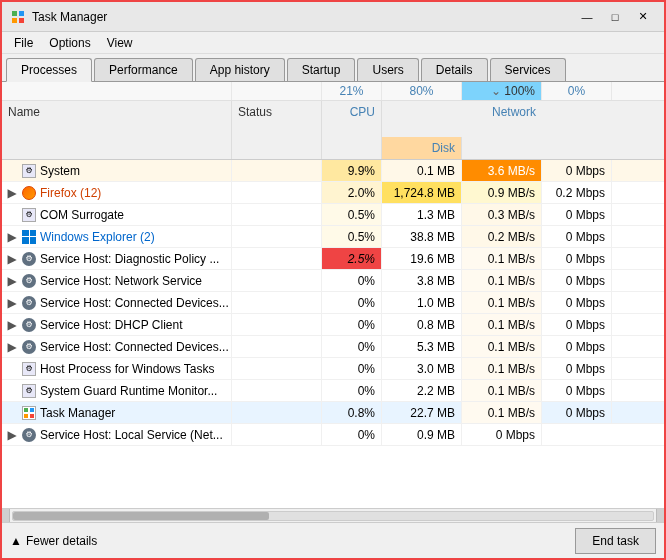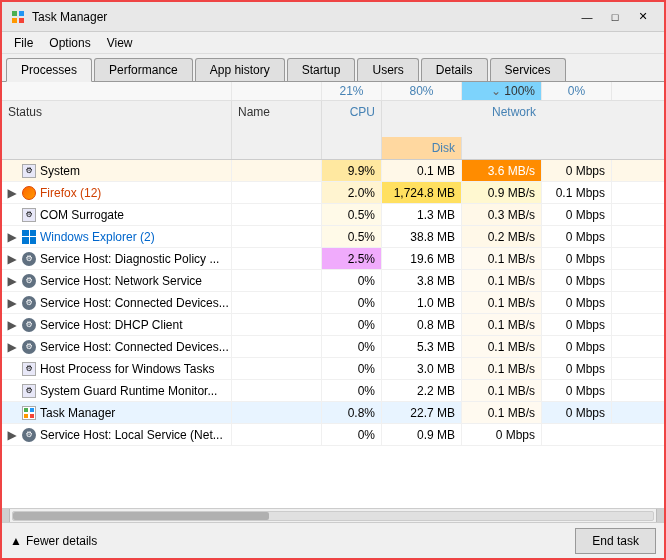--- a/index.html
+++ b/index.html
@@ -295,22 +295,22 @@
       <div class="summary-cell"></div>
       <div class="summary-cell cpu" style="color:#4682b4;">21%</div>
       <div class="summary-cell memory" style="color:#4682b4;">80%</div>
       <div class="summary-cell" style="background:#7dd3fc;color:#333;text-align:right;padding:2px 6px;font-size:12px;">
         <span style="color:#666;">⌄</span> 100%
       </div>
       <div class="summary-cell network">0%</div>
     </div>
 
     <div class="col-names-row">
+      <div class="col-header">Name</div>
       <div class="col-header">Status</div>
-      <div class="col-header">Name</div>
       <div class="col-header right" style="color:#4682b4;">CPU</div>
       <div class="col-header right active-sort" style="color:#4682b4;">Disk</div>
       <div class="col-header right" style="color:#4682b4;">Network</div>
     </div>
 
     <div class="table-body" style="position:relative;">
 
       <div class="table-row" style="background:#fff8e8;">
         <div class="cell name-cell">
           <div class="expand-btn" style="visibility:hidden;">▶</div>
@@ -327,21 +327,21 @@
       <div class="table-row">
         <div class="cell name-cell">
           <div class="expand-btn">▶</div>
           <div class="icon-firefox"></div>
           <span style="color:#d04000;">Firefox (12)</span>
         </div>
         <div class="cell"></div>
         <div class="cell right" style="background:#fff4d0;">2.0%</div>
         <div class="cell right" style="background:#ffe060;">1,724.8 MB</div>
         <div class="cell right" style="background:#fff8d0;">0.9 MB/s</div>
-        <div class="cell right">0.1 Mbps</div>
+        <div class="cell right">0.2 Mbps</div>
       </div>
 
       <div class="table-row">
         <div class="cell name-cell">
           <div class="expand-btn" style="visibility:hidden;">▶</div>
           <div class="icon-box" style="background:#e8e8f8;">⚙</div>
           <span>COM Surrogate</span>
         </div>
         <div class="cell"></div>
         <div class="cell right" style="background:#fffae8;">0.5%</div>
@@ -368,21 +368,21 @@
         <div class="cell right">0 Mbps</div>
       </div>
 
       <div class="table-row">
         <div class="cell name-cell">
           <div class="expand-btn">▶</div>
           <div class="icon-gear">⚙</div>
           <span>Service Host: Diagnostic Policy ...</span>
         </div>
         <div class="cell"></div>
-        <div class="cell right" style="background:#f0abfc;">2.5%</div>
+        <div class="cell right" style="background:#ef4444;font-style:italic;">2.5%</div>
         <div class="cell right">19.6 MB</div>
         <div class="cell right" style="background:#fffaf0;">0.1 MB/s</div>
         <div class="cell right">0 Mbps</div>
       </div>
 
       <div class="table-row">
         <div class="cell name-cell">
           <div class="expand-btn">▶</div>
           <div class="icon-gear">⚙</div>
           <span>Service Host: Network Service</span>

